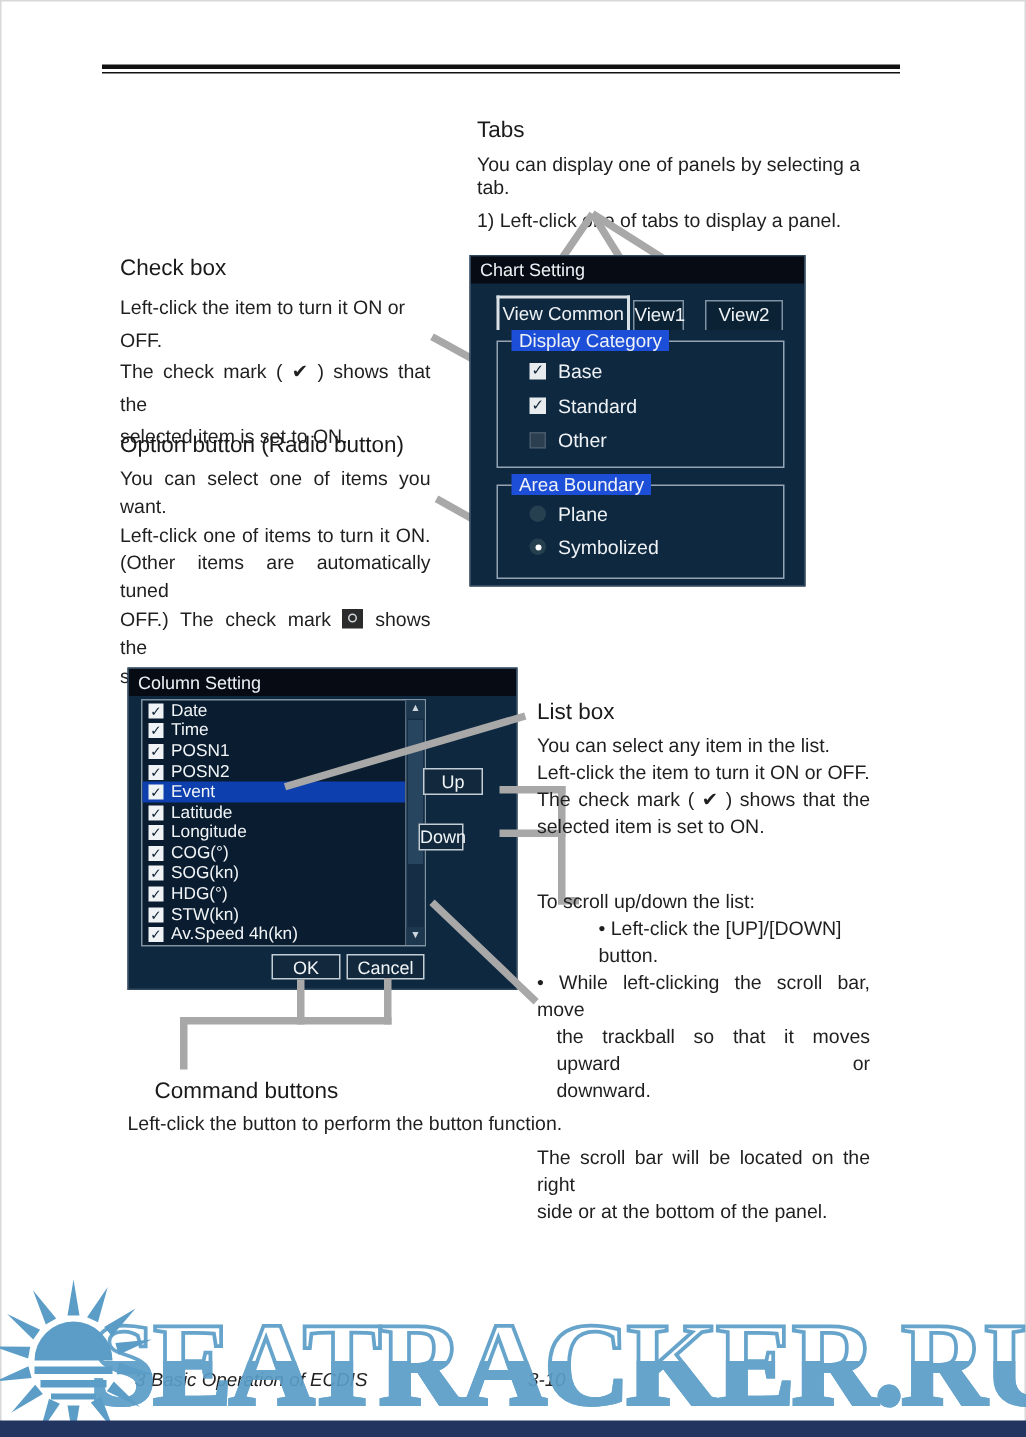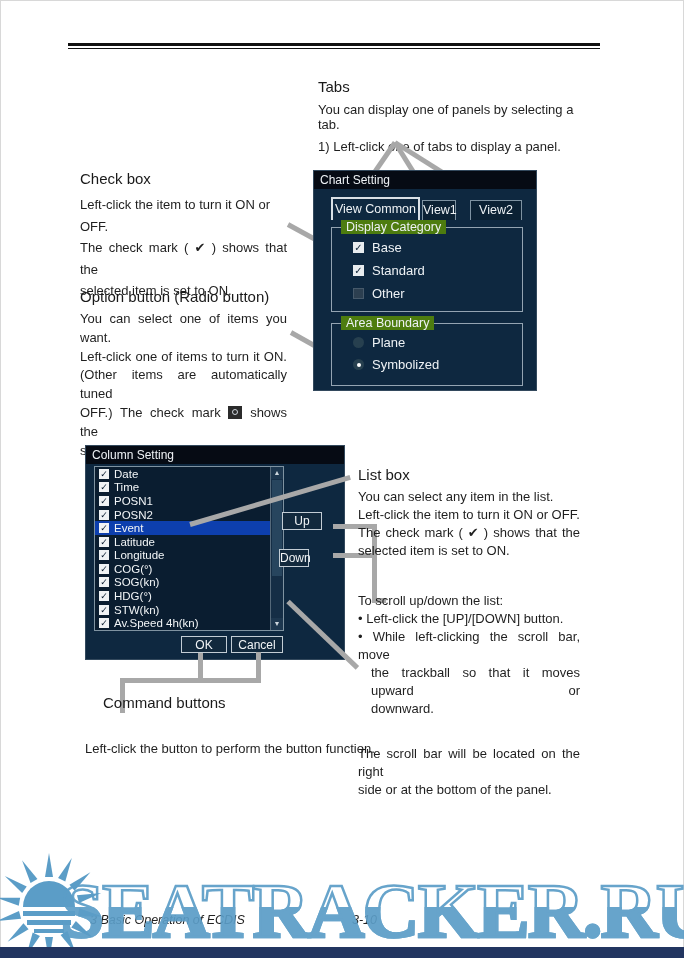--- a/index.html
+++ b/index.html
@@ -16,21 +16,21 @@
   .diag{position:absolute;height:5px;background:#a8a8a8;transform-origin:0 50%;}
 
   
   .panel{position:absolute;background:#0e2840;border:1px solid #33495d;box-sizing:border-box;color:#f2f5f7;}
   .ptitle{height:18px;background:#060b14;color:#eef2f5;font-size:12px;line-height:18px;padding-left:6px;}
   .tabbar{position:absolute;left:0;top:26px;width:100%;height:23px;}
   .tab{position:absolute;box-sizing:border-box;text-align:center;font-size:12.5px;color:#eef2f5;}
   .tab.active{border:2px solid #d9e0e6;border-bottom:none;height:23px;line-height:21px;background:#0e2840;}
   .tab.inactive{border:1px solid #7e92a1;border-bottom:none;height:20px;line-height:19px;top:3px;background:#0b2134;}
   .group{position:absolute;border:1px solid #94a4b2;box-sizing:border-box;}
-  .group-label{position:absolute;left:9px;top:-8px;background:#4d7c0f;padding:0 5px;font-size:12.5px;color:#eef2f5;}
+  .group-label{position:absolute;left:9px;top:-8px;background:#1d4ed8;padding:0 5px;font-size:12.5px;color:#eef2f5;}
   .g-row{position:absolute;left:21px;display:flex;align-items:center;font-size:13px;color:#eef2f5;}
   .cbx{width:11px;height:11px;margin-right:8px;box-sizing:border-box;}
   .cbx.on{background:#e8ecef;color:#0d2236;font-size:10px;line-height:11px;text-align:center;font-weight:bold;}
   .cbx.off{background:#2c3f50;border:1px solid #46596a;}
   .rdo{width:11px;height:11px;border-radius:50%;margin-right:8px;background:#27404f;position:relative;}
   .rdo.on::after{content:"";position:absolute;left:3.5px;top:3.5px;width:4px;height:4px;border-radius:50%;background:#ffffff;}
 
   
   .listbox{position:absolute;background:#0a1d30;border:1px solid #7f93a1;box-sizing:border-box;}
   .lrow{height:13.58px;display:flex;align-items:center;font-size:11.5px;color:#f2f5f7;padding-left:4px;}
@@ -213,29 +213,29 @@
   <div class="abs" style="left:358px;top:466px;width:222px;">
     <div class="heading">List box</div>
     <div class="bline" style="margin-top:5px;line-height:18px;">You can select any item in the list.</div>
     <div class="bline" style="line-height:18px;">Left-click the item to turn it ON or OFF.</div>
     <div class="bline j" style="line-height:18px;">The check mark ( ✔ ) shows that the</div>
     <div class="bline" style="line-height:18px;">selected item is set to ON.</div>
   </div>
 
   <div class="abs" style="left:358px;top:592px;width:222px;">
     <div class="bline" style="line-height:18px;">To scroll up/down the list:</div>
-    <div class="bline" style="line-height:18px;">•  Left-click the [UP]/[DOWN] button.</div>
+    <div class="bline" style="line-height:18px;margin-left:41px;">•  Left-click the [UP]/[DOWN] button.</div>
     <div class="bline j" style="line-height:18px;">•  While left-clicking the scroll bar, move</div>
     <div class="bline j" style="line-height:18px;padding-left:13px;width:209px;">the trackball so that it moves upward or</div>
     <div class="bline" style="line-height:18px;padding-left:13px;">downward.</div>
     <div class="bline j" style="line-height:18px;margin-top:27px;">The scroll bar will be located on the right</div>
     <div class="bline" style="line-height:18px;">side or at the bottom of the panel.</div>
   </div>
 
-  <div class="abs" style="left:103px;top:694px;">
+  <div class="abs" style="left:103px;top:719px;">
     <div class="heading">Command buttons</div>
   </div>
   <div class="abs bline" style="left:85px;top:741px;width:330px;">Left-click the button to perform the button function.</div>
 
   <div class="footer-text" style="left:90px;">3   Basic Operation of ECDIS</div>
   <div class="footer-text" style="left:352px;">3-10</div>
 
   <svg class="abs" style="left:-6px;top:853px;" width="110" height="108" viewBox="0 0 110 108">
     <g fill="#5b9dc7">
       <g transform="translate(55,54)">

